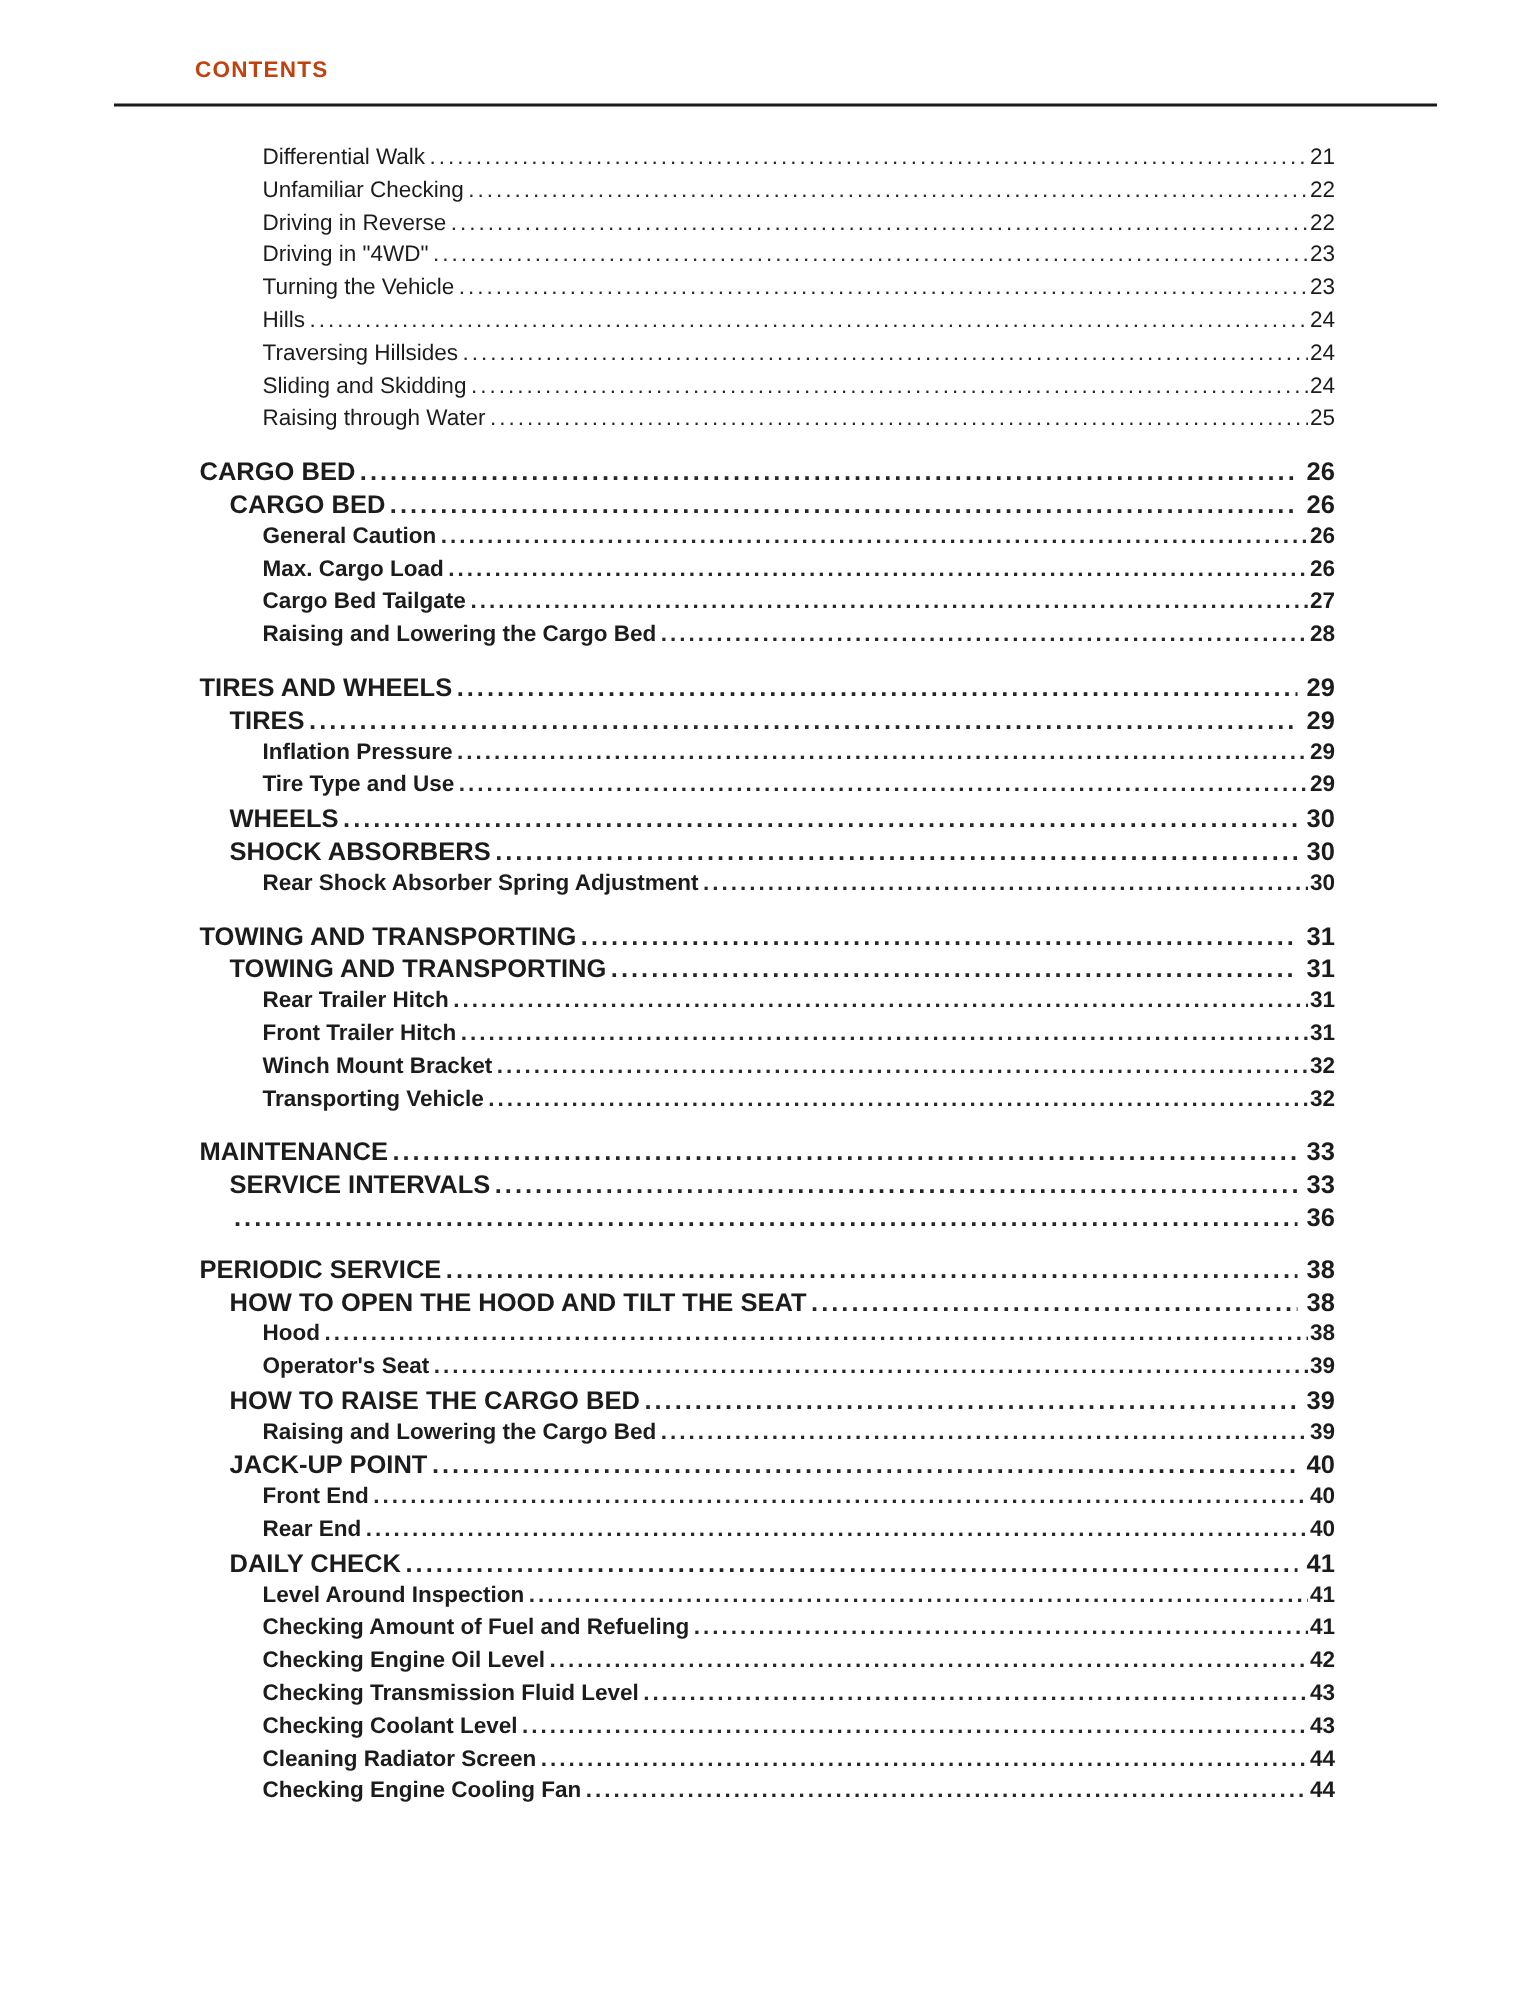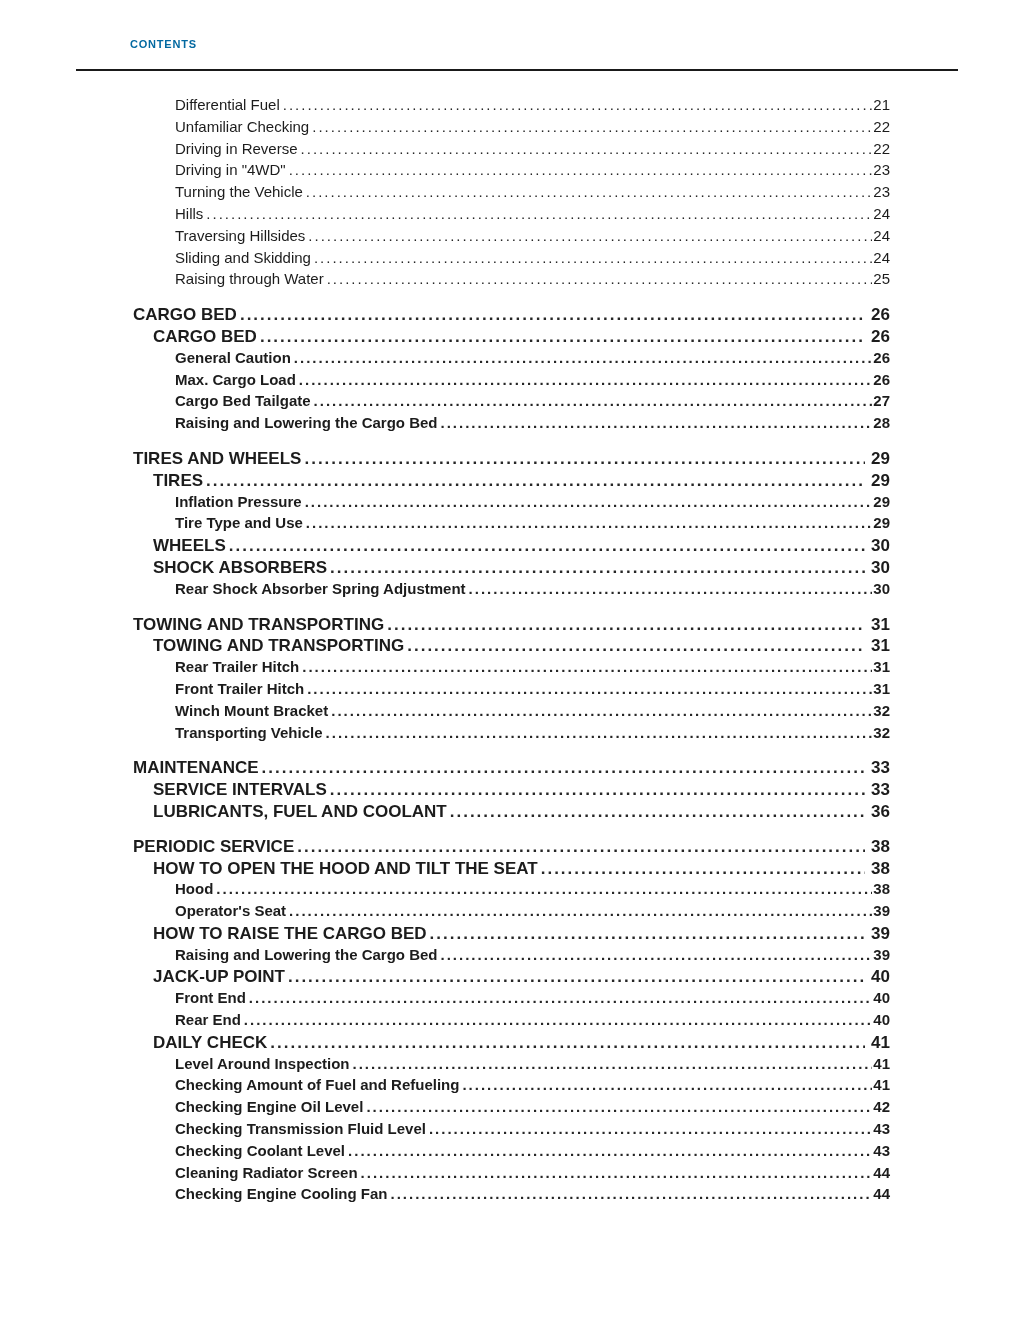--- a/index.html
+++ b/index.html
@@ -15,23 +15,23 @@
   }
   .page {
     position: absolute;
     inset: 0;
     background: #ffffff;
   }
   .header-title {
     position: absolute;
     left: 130px;
     top: 38px;
-    font-size: 11px;
+    font-size: 15px;
     letter-spacing: 0.8px;
-    color: #0369a1;
+    color: #c2410c;
     font-weight: bold;
   }
   .header-rule {
     position: absolute;
     left: 76px;
     top: 69px;
     width: 882px;
     height: 2px;
     background: #1a1a1a;
   }
@@ -71,21 +71,21 @@
 </style>
 </head>
 <body>
 
 <div class="page">
   <div class="header-title">CONTENTS</div>
   <div class="header-rule"></div>
   <div class="toc" id="toc">
       <div class="toc-group">
         <div class="toc-row level-3">
-          <span class="toc-title">Differential Fuel</span>
+          <span class="toc-title">Differential Walk</span>
           <span class="toc-leader" aria-hidden="true">............................................................................................................................................................................................................................................................................................................</span>
           <span class="toc-page">21</span>
         </div>
         <div class="toc-row level-3">
           <span class="toc-title">Unfamiliar Checking</span>
           <span class="toc-leader" aria-hidden="true">............................................................................................................................................................................................................................................................................................................</span>
           <span class="toc-page">22</span>
         </div>
         <div class="toc-row level-3">
           <span class="toc-title">Driving in Reverse</span>
@@ -229,21 +229,20 @@
           <span class="toc-title">MAINTENANCE</span>
           <span class="toc-leader" aria-hidden="true">............................................................................................................................................................................................................................................................................................................</span>
           <span class="toc-page">33</span>
         </div>
         <div class="toc-row level-2">
           <span class="toc-title">SERVICE INTERVALS</span>
           <span class="toc-leader" aria-hidden="true">............................................................................................................................................................................................................................................................................................................</span>
           <span class="toc-page">33</span>
         </div>
         <div class="toc-row level-2">
-          <span class="toc-title">LUBRICANTS, FUEL AND COOLANT</span>
           <span class="toc-leader" aria-hidden="true">............................................................................................................................................................................................................................................................................................................</span>
           <span class="toc-page">36</span>
         </div>
       </div>
       <div class="toc-group">
         <div class="toc-row level-1">
           <span class="toc-title">PERIODIC SERVICE</span>
           <span class="toc-leader" aria-hidden="true">............................................................................................................................................................................................................................................................................................................</span>
           <span class="toc-page">38</span>
         </div>

